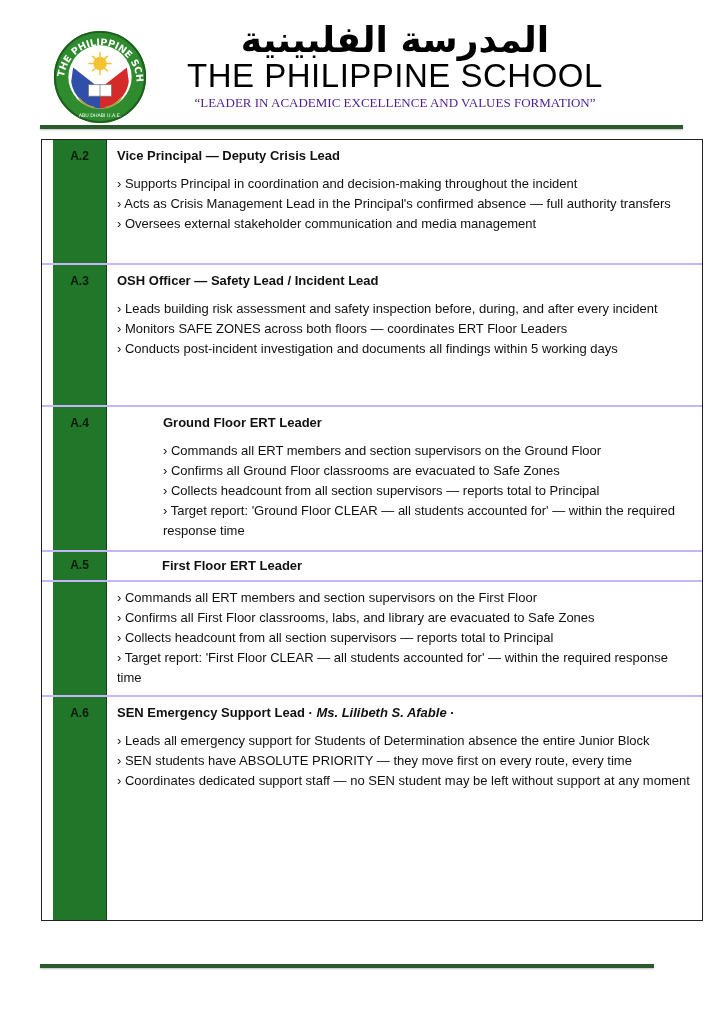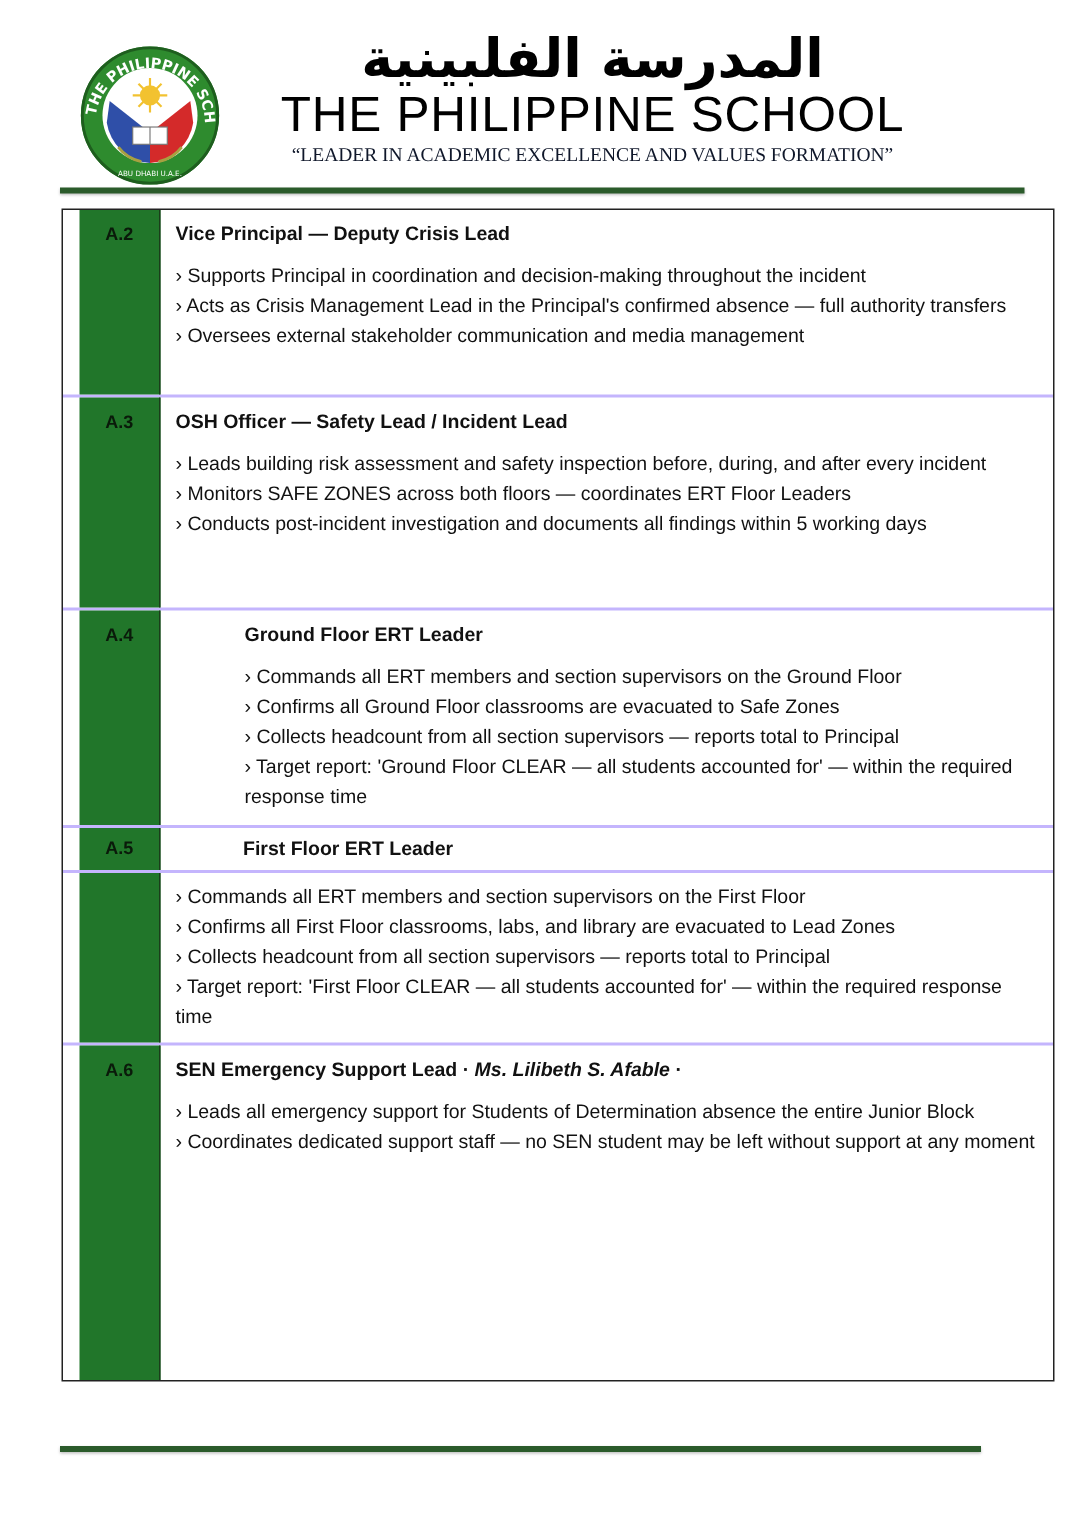--- a/index.html
+++ b/index.html
@@ -8,21 +8,21 @@
 
   .header { position: absolute; left: 0; top: 0; width: 723px; height: 130px; }
   .logo { position: absolute; left: 52px; top: 29px; width: 96px; height: 96px; }
   .arabic { position: absolute; left: 170px; top: 18px; width: 450px; text-align: center;
             font-family: "DejaVu Sans", sans-serif; font-weight: bold; font-size: 36px;
             line-height: 44px; color: #000; direction: rtl; letter-spacing: 1px; }
   .school-name { position: absolute; left: 170px; top: 58px; width: 450px; text-align: center;
                  font-family: "Liberation Sans", sans-serif; font-size: 33px; line-height: 36px;
                  color: #000; letter-spacing: 0.5px; }
   .motto { position: absolute; left: 170px; top: 95px; width: 450px; text-align: center;
-           font-family: "Liberation Serif", serif; font-size: 13px; line-height: 16px; color: #0f172a; }
+           font-family: "Liberation Serif", serif; font-size: 13px; line-height: 16px; color: #4c1d95; }
 
   .rule { position: absolute; height: 4px; background: #2b5b2b;
           box-shadow: 0 1px 2px rgba(0,0,0,0.25); }
   .rule.top { left: 40px; top: 125px; width: 643px; }
   .rule.bottom { left: 40px; top: 964px; width: 614px; }
 
   .table { position: absolute; left: 41px; top: 139px; width: 662px;
            border: 1px solid #222; box-sizing: border-box; }
   .row { display: flex; border-top: 2px solid #c4b5fd; }
   .row:first-child { border-top: none; }
@@ -108,29 +108,30 @@
     <div class="code">A.5</div>
     <div class="content">
       <div class="title">First Floor ERT Leader</div>
     </div>
   </div>
 
   <div class="row" style="height:113px;">
     <div class="code"></div>
     <div class="content" style="padding-top:6px;">
       <p class="bullet">› Commands all ERT members and section supervisors on the First Floor</p>
-      <p class="bullet">› Confirms all First Floor classrooms, labs, and library are evacuated to Lead Zones</p>
+      <p class="bullet">› Confirms all First Floor classrooms, labs, and library are evacuated to Safe Zones</p>
       <p class="bullet">› Collects headcount from all section supervisors — reports total to Principal</p>
       <p class="bullet">› Target report: 'First Floor CLEAR — all students accounted for' — within the required response time</p>
     </div>
   </div>
 
   <div class="row" style="height:223px;">
     <div class="code">A.6</div>
     <div class="content">
       <div class="title"><span>SEN Emergency Support Lead · </span><span class="person">Ms. Lilibeth S. Afable</span><span> ·</span></div>
       <p class="bullet">› Leads all emergency support for Students of Determination absence the entire Junior Block</p>
+      <p class="bullet">› SEN students have ABSOLUTE PRIORITY — they move first on every route, every time</p>
       <p class="bullet">› Coordinates dedicated support staff — no SEN student may be left without support at any moment</p>
     </div>
   </div>
 </div>
 
 <div class="rule bottom"></div>
 
 </body></html>

